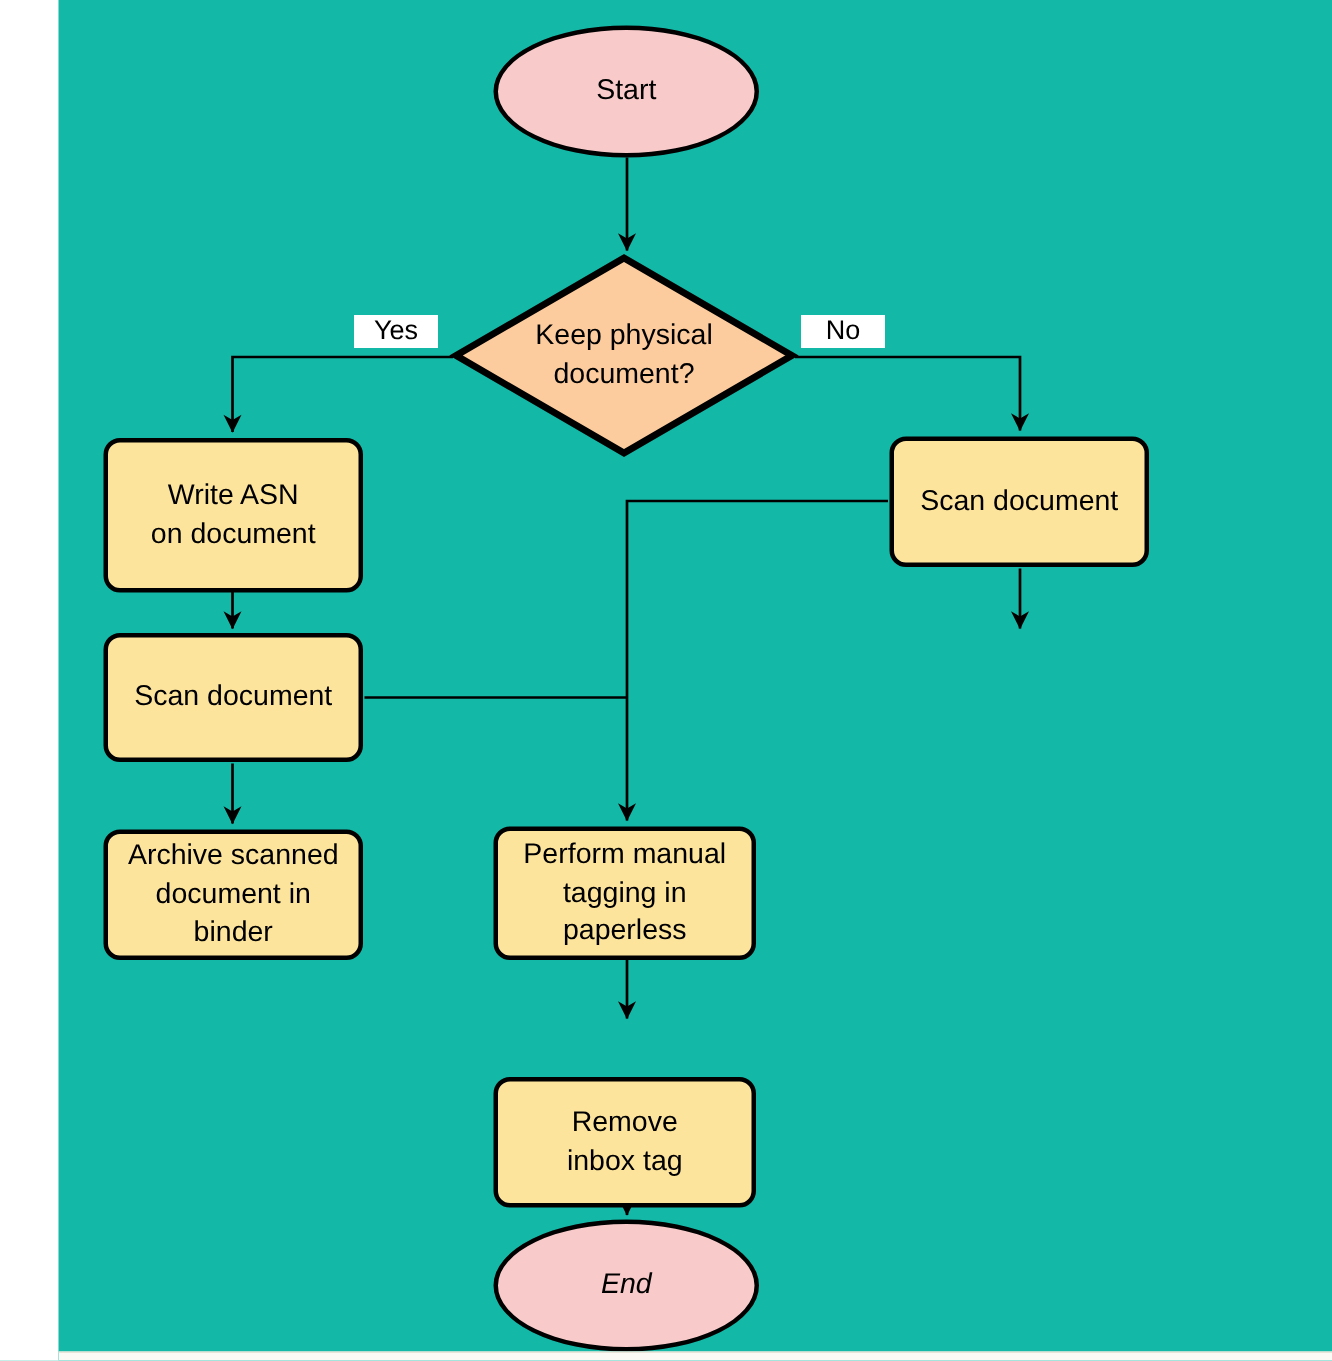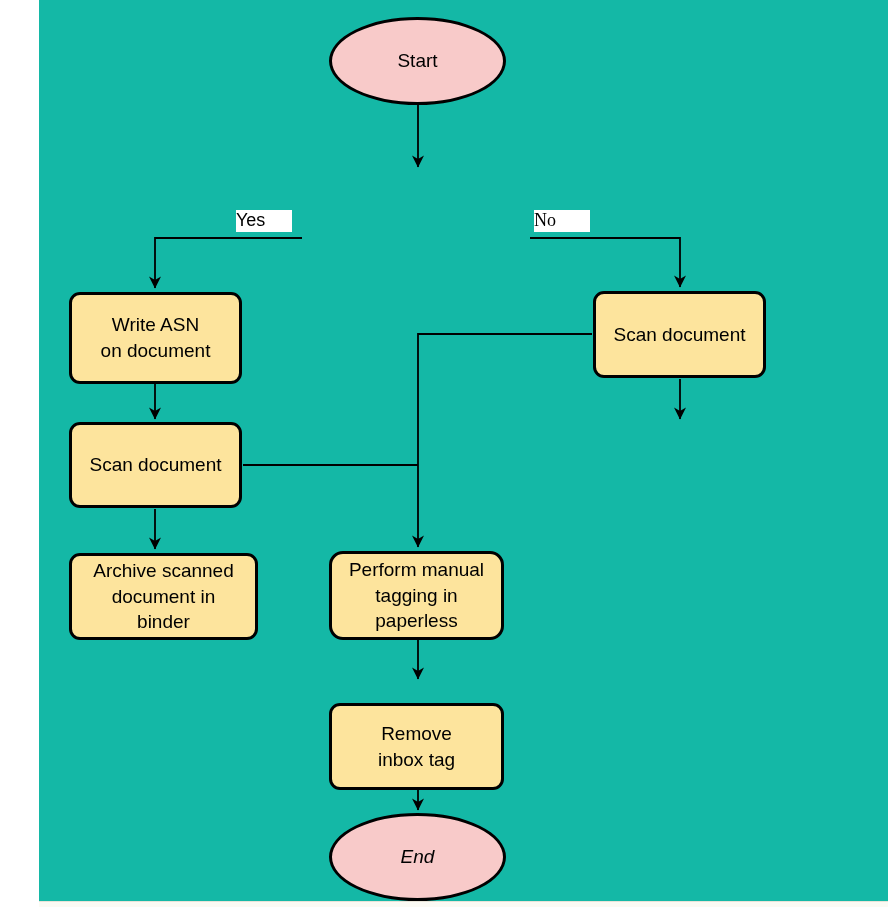--- a/index.html
+++ b/index.html
@@ -43,51 +43,51 @@
     border:3.5px solid var(--stroke);
     border-radius:50%;
   }
   .process{
     background:var(--process-fill);
     border:3.2px solid var(--stroke);
     border-radius:11px;
   }
   #node-start{left:290px;top:17px;width:177px;height:88px;}
   #node-end{left:290px;top:813px;width:177px;height:88px;font-style:italic;}
-  #node-write-asn{left:30px;top:292px;width:173px;height:92px;}
+  #node-write-asn{left:30px;top:292px;width:173px;height:103px;}
   #node-scan-left{left:30px;top:422px;width:173px;height:86px;}
-  #node-archive{left:30px;top:553px;width:189px;height:87px;}
+  #node-archive{left:30px;top:553px;width:173px;height:87px;}
   #node-scan-right{left:554px;top:291px;width:173px;height:87px;}
   #node-trash{left:554px;top:423px;width:173px;height:85px;}
-  #node-tagging{left:290px;top:551px;width:175px;height:89px;border-radius:14px;}
-  #node-remove{left:290px;top:703px;width:175px;height:87px;}
+  #node-tagging{left:290px;top:551px;width:175px;height:89px;}
+  #node-remove{left:290px;top:718px;width:175px;height:87px;}
   .diamond-wrap{
     position:absolute;left:261px;top:168px;width:232px;height:138px;
   }
   .diamond-wrap svg{position:absolute;left:0;top:0;overflow:visible;}
   .diamond-wrap polygon{
     fill:var(--decision-fill);
     stroke:var(--stroke);
     stroke-width:4.5px;
     stroke-linejoin:miter;
   }
   .diamond-label{
     position:absolute;inset:0;
     display:flex;align-items:center;justify-content:center;
     text-align:center;font-size:19px;line-height:1.35;
     white-space:pre-line;
   }
   .edge-label{
     position:absolute;
-    width:56px;
+    width:56px;text-align:center;
     font-size:18px;line-height:1.2;
     background:#fff;
   }
   #label-yes{left:197px;top:210px;}
-  #label-no{left:495px;top:210px;font-family:Liberation Serif, serif;}
+  #label-no{left:495px;top:210px;}
   .annotation{
     position:absolute;left:482px;top:589px;width:406px;
     font-size:19px;font-style:italic;line-height:1.38;
     white-space:pre-line;
   }
   .bottom-strip{
     position:absolute;left:0;right:0;top:901px;height:6px;
     background:#fbfaf4;border-top:1px solid #e8e4d8;
   }
 </style>
@@ -109,20 +109,27 @@
     <path d="M116,509 V549" marker-end="url(#arrowhead)"></path>
     <path d="M641,379 V419" marker-end="url(#arrowhead)"></path>
     <path d="M204,465 H379"></path>
     <path d="M553,334 H379 V547" marker-end="url(#arrowhead)"></path>
     <path d="M379,640 V679" marker-end="url(#arrowhead)"></path>
     <path d="M379,771 V810" marker-end="url(#arrowhead)"></path>
   </svg>
 
   <div class="node terminator" id="node-start">Start</div>
 
+  <div class="diamond-wrap">
+    <svg width="232" height="138" viewBox="0 0 232 138">
+      <polygon points="116,4 228,69 116,134 4,69"></polygon>
+    </svg>
+    <div class="diamond-label">Keep physical
+document?</div>
+  </div>
 
   <div class="edge-label" id="label-yes">Yes</div>
 
   <div class="edge-label" id="label-no">No</div>
 
   <div class="node process" id="node-write-asn">Write ASN
 on document</div>
 
   <div class="node process" id="node-scan-left">Scan document</div>
 

